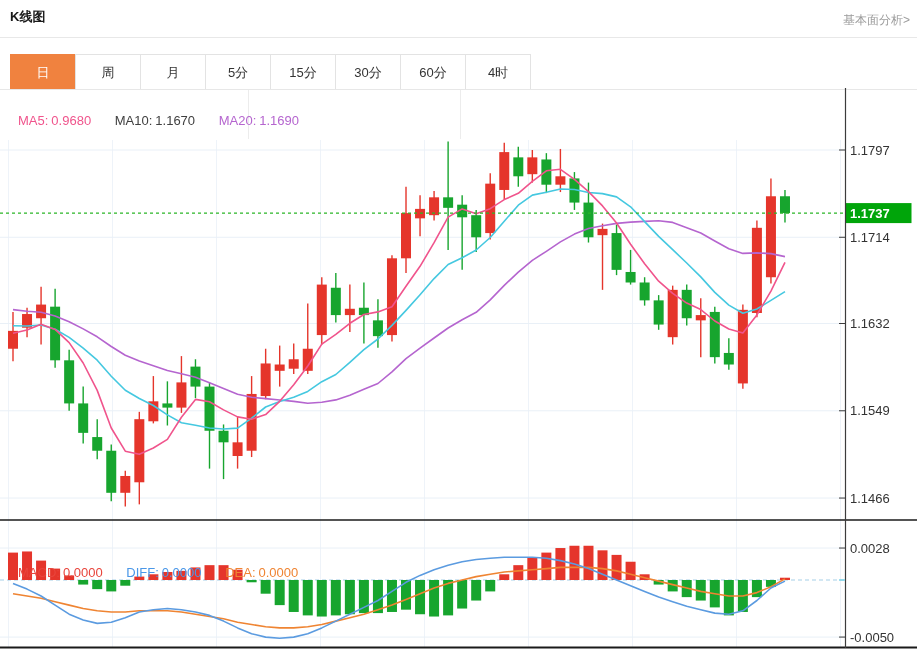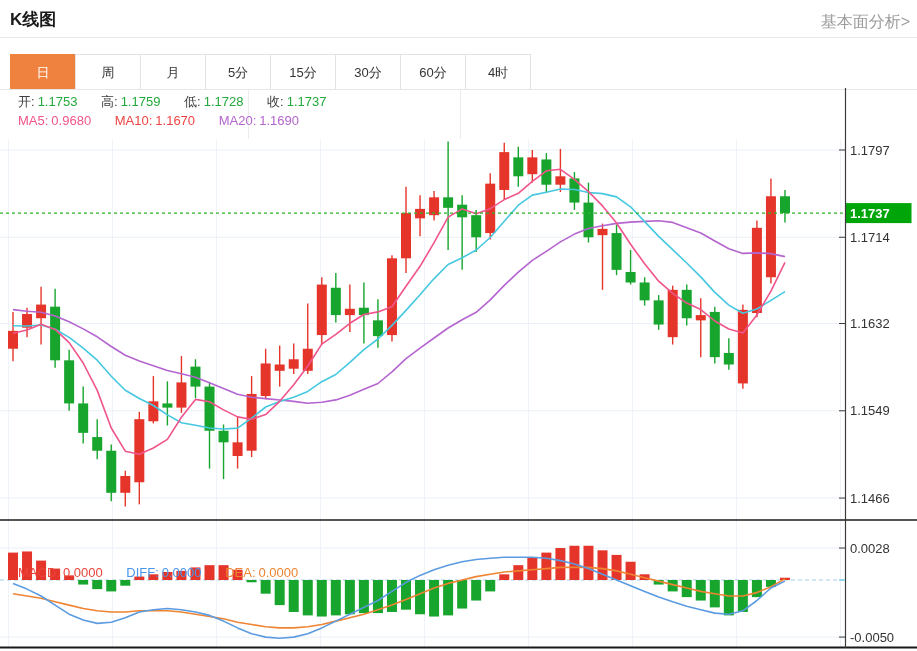--- a/index.html
+++ b/index.html
@@ -1,21 +1,21 @@
 <!DOCTYPE html>
 <html><head>
 <meta charset="utf-8">
 <style>
   html,body{margin:0;padding:0;background:#fff;}
   body{font-family:"Liberation Sans","DejaVu Sans",sans-serif;}
   .app{position:relative;width:917px;height:651px;background:#fff;overflow:hidden;}
   .header{position:absolute;top:0;left:0;width:917px;height:38px;box-sizing:border-box;
           border-bottom:1px solid #e8e8e8;}
-  .title{position:absolute;left:10px;top:8px;font-size:17px;font-weight:bold;color:#1a1a1a;}
-  .link{position:absolute;right:7px;top:12px;font-size:16px;color:#9b9b9b;text-decoration:none;cursor:pointer;}
+  .title{position:absolute;left:10px;top:8px;font-size:13px;font-weight:bold;color:#1a1a1a;}
+  .link{position:absolute;right:7px;top:12px;font-size:12px;color:#9b9b9b;text-decoration:none;cursor:pointer;}
   .tabs{position:absolute;top:54px;left:10px;display:flex;}
   .tab{width:66px;height:36px;line-height:36px;text-align:center;font-size:13px;color:#333;
        background:#fff;border:1px solid #e3e3e3;margin-left:-1px;cursor:pointer;box-sizing:border-box;}
   .tab:first-child{margin-left:0;}
   .tab.active{background:#f0823f;border-color:#f0823f;color:#fff;}
   .indrow{position:absolute;left:18px;font-size:13px;white-space:nowrap;}
   .ind-item{margin-right:20px;}
   .ind-item .lbl{color:#404040;}
   .ind-item .val{margin-left:3px;}
   .ohlc .val{color:#21a93c;}
@@ -253,30 +253,24 @@
       <rect x="709.8" y="492" width="10" height="27.3972602739726" fill="#17a52e"></rect>
       <rect x="723.836" y="492" width="10" height="35.38812785388128" fill="#17a52e"></rect>
       <rect x="737.872" y="492" width="10" height="31.963470319634702" fill="#17a52e"></rect>
       <rect x="751.908" y="492" width="10" height="17.123287671232877" fill="#17a52e"></rect>
       <rect x="765.944" y="492" width="10" height="6.84931506849315" fill="#17a52e"></rect>
       <rect x="779.98" y="489.716894977169" width="10" height="2.2831050228310503" fill="#e5352b"></rect>
       <polyline points="13,505.7 27.036,508.0 41.072,510.3 55.108,513.7 69.144,517.1 83.17999999999999,520.5 97.216,522.8 111.252,524.0 125.288,524.0 139.324,522.8 153.35999999999999,522.8 167.396,522.8 181.432,524.0 195.468,526.2 209.504,528.5 223.54,530.8 237.576,534.2 251.612,536.5 265.648,538.8 279.68399999999997,539.9 293.71999999999997,539.9 307.756,538.8 321.792,536.5 335.828,533.1 349.864,529.7 363.9,526.2 377.936,521.7 391.972,517.1 406.008,511.4 420.044,505.7 434.08,500.0 448.116,495.4 462.152,492.0 476.188,488.6 490.224,486.3 504.26,484.0 518.296,482.9 532.332,481.7 546.3679999999999,480.6 560.404,479.4 574.4399999999999,479.4 588.476,479.4 602.512,480.6 616.548,482.9 630.584,486.3 644.62,489.7 658.656,493.1 672.692,496.6 686.728,500.0 700.764,503.4 714.8,505.7 728.836,508.0 742.872,508.0 756.908,504.6 770.944,498.8 784.98,490.9" fill="none" stroke="#ef8432" stroke-width="1.6" stroke-linejoin="round"></polyline>
       <polyline points="13,495.4 27.036,501.1 41.072,508.0 55.108,517.1 69.144,526.2 83.17999999999999,532.0 97.216,535.4 111.252,534.2 125.288,529.7 139.324,524.0 153.35999999999999,521.7 167.396,520.5 181.432,521.7 195.468,524.0 209.504,527.4 223.54,533.1 237.576,539.9 251.612,545.7 265.648,549.1 279.68399999999997,550.2 293.71999999999997,549.1 307.756,545.7 321.792,539.9 335.828,533.1 349.864,526.2 363.9,519.4 377.936,512.5 391.972,503.4 406.008,494.3 420.044,487.4 434.08,481.7 448.116,477.2 462.152,473.7 476.188,471.5 490.224,470.3 504.26,469.2 518.296,469.2 532.332,469.2 546.3679999999999,470.3 560.404,472.6 574.4399999999999,476.0 588.476,480.6 602.512,486.3 616.548,492.0 630.584,497.7 644.62,503.4 658.656,509.1 672.692,513.7 686.728,518.3 700.764,521.7 714.8,525.1 728.836,526.2 742.872,522.8 756.908,512.5 770.944,500.0 784.98,493.1" fill="none" stroke="#5b9be0" stroke-width="1.6" stroke-linejoin="round"></polyline>
     </svg>
 
-  <div class="indrow ohlc" style="top:93px;">
-    <span class="ind-item"><span class="lbl">开:</span><span class="val">1.1753</span></span>
-    <span class="ind-item"><span class="lbl">高:</span><span class="val">1.1759</span></span>
-    <span class="ind-item"><span class="lbl">低:</span><span class="val">1.1728</span></span>
-    <span class="ind-item"><span class="lbl">收:</span><span class="val">1.1737</span></span>
-  </div>
 
   <div class="indrow" style="top:113px;">
     <span class="ind-item" style="color: rgb(240, 84, 140);"><span>MA5:</span><span class="val">0.9680</span></span>
-    <span class="ind-item" style="color: #ef4444;"><span>MA10:</span><span class="val">1.1670</span></span>
+    <span class="ind-item" style="color: #404040;"><span>MA10:</span><span class="val">1.1670</span></span>
     <span class="ind-item" style="color: rgb(181, 101, 207); margin-top: 38px;"><span>MA20:</span><span class="val">1.1690</span></span>
   </div>
 
   <div class="indrow" style="top:527px;margin-top:38px;">
     <span class="ind-item" style="color: rgb(232, 69, 60);"><span>MACD:</span><span class="val">0.0000</span></span>
     <span class="ind-item" style="color: rgb(74, 151, 232);"><span>DIFF:</span><span class="val">0.0000</span></span>
     <span class="ind-item" style="color: rgb(239, 132, 50);"><span>DEA:</span><span class="val">0.0000</span></span>
   </div>
 
 </div>

